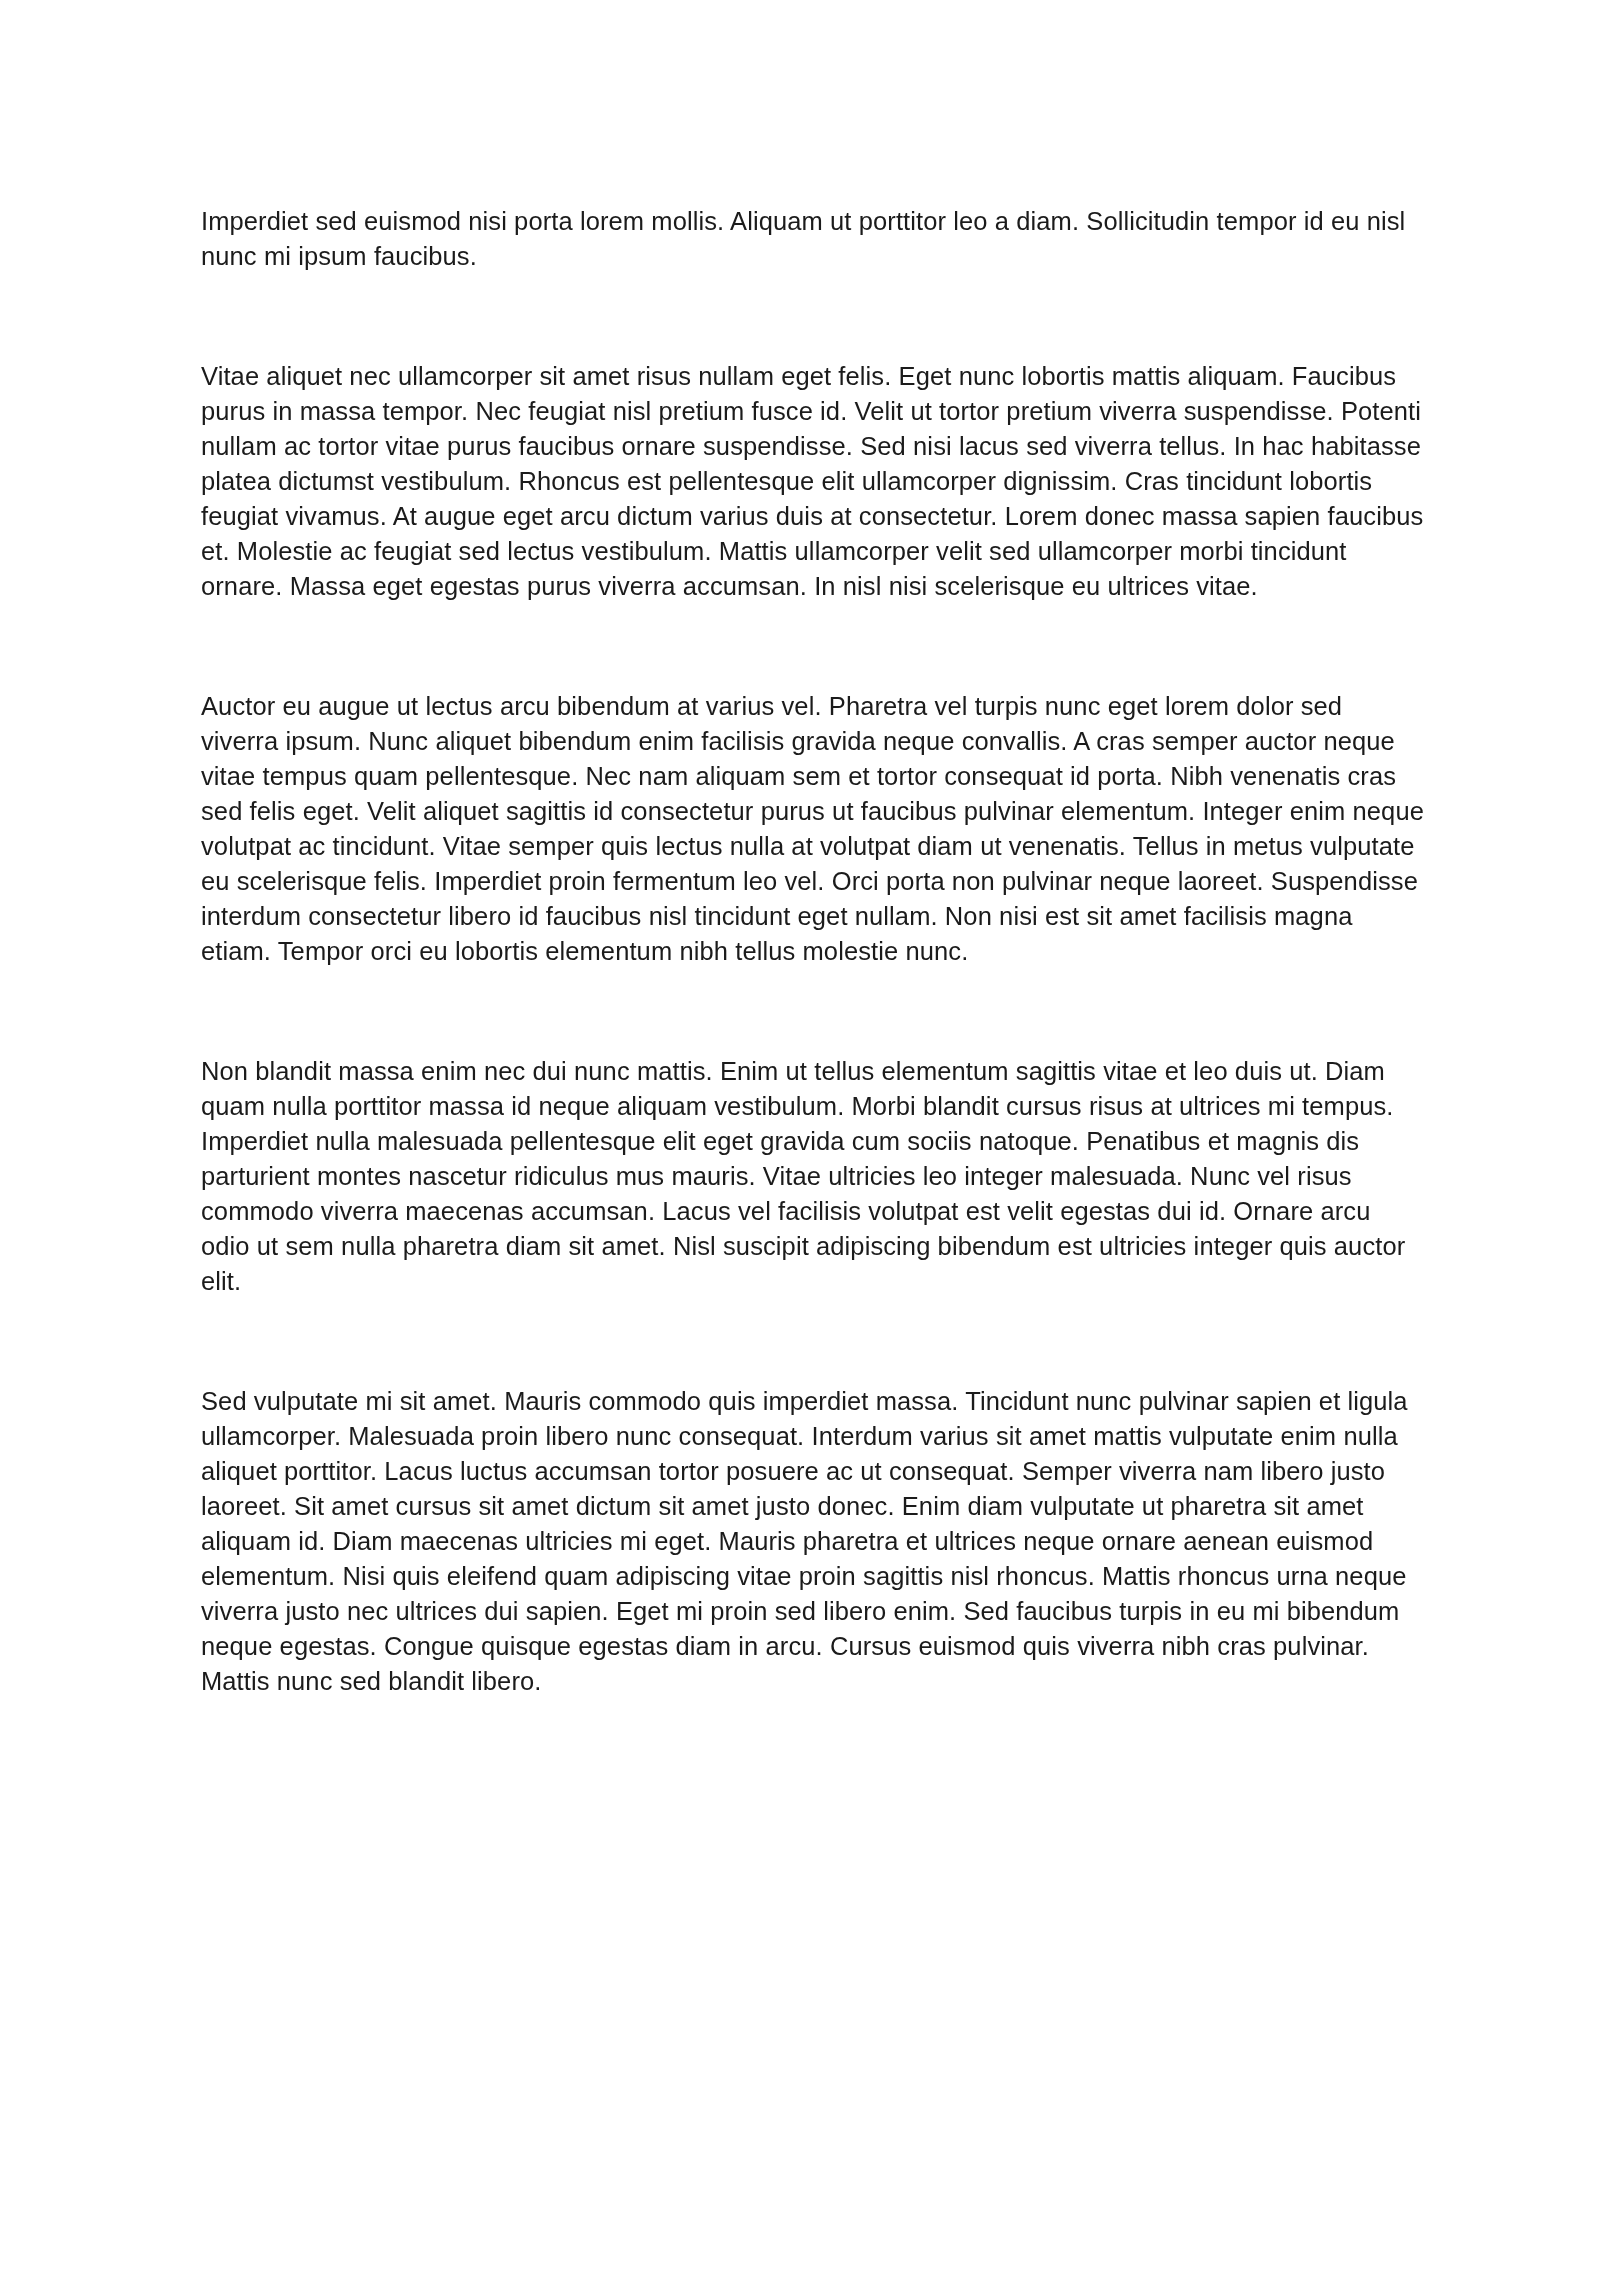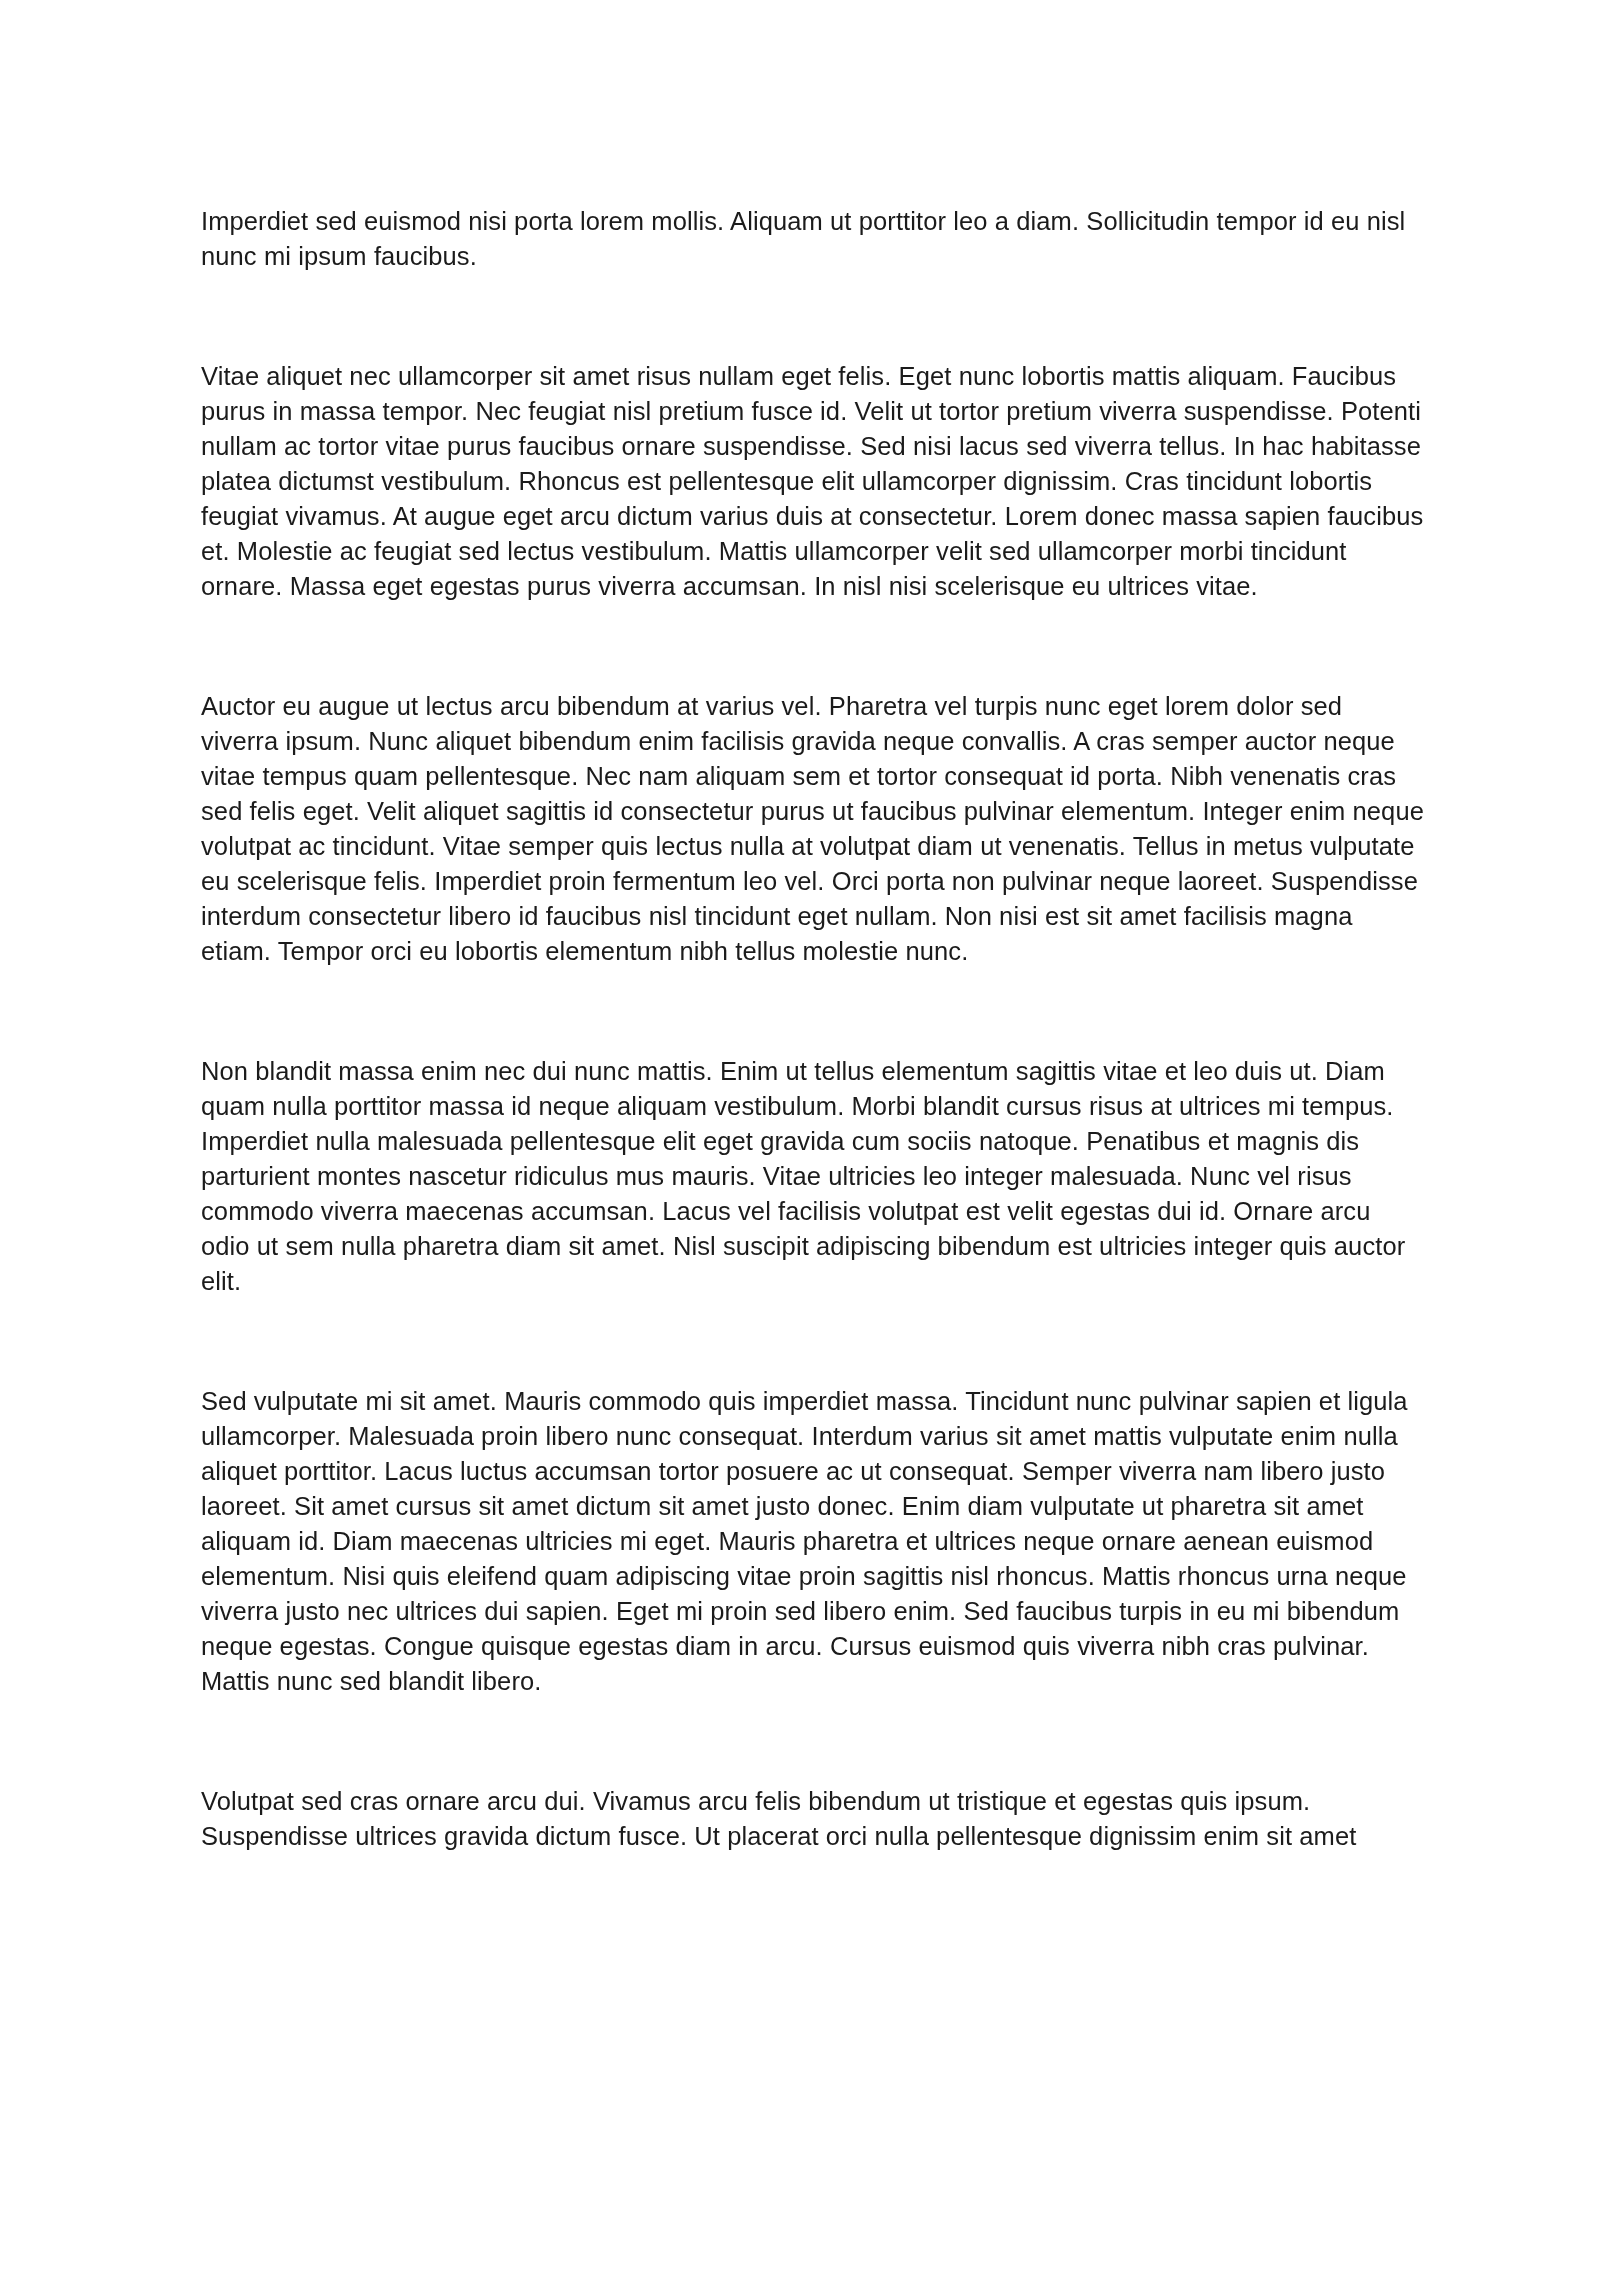--- a/index.html
+++ b/index.html
@@ -32,15 +32,14 @@
 </style>
 </head>
 <body style="background: rgb(255, 255, 255); color: rgb(27, 27, 27);">
 
 <div class="page">
   <p class="paragraph">Imperdiet sed euismod nisi porta lorem mollis. Aliquam ut porttitor leo a diam. Sollicitudin tempor id eu nisl nunc mi ipsum faucibus.</p>
   <p class="paragraph">Vitae aliquet nec ullamcorper sit amet risus nullam eget felis. Eget nunc lobortis mattis aliquam. Faucibus purus in massa tempor. Nec feugiat nisl pretium fusce id. Velit ut tortor pretium viverra suspendisse. Potenti nullam ac tortor vitae purus faucibus ornare suspendisse. Sed nisi lacus sed viverra tellus. In hac habitasse platea dictumst vestibulum. Rhoncus est pellentesque elit ullamcorper dignissim. Cras tincidunt lobortis feugiat vivamus. At augue eget arcu dictum varius duis at consectetur. Lorem donec massa sapien faucibus et. Molestie ac feugiat sed lectus vestibulum. Mattis ullamcorper velit sed ullamcorper morbi tincidunt ornare. Massa eget egestas purus viverra accumsan. In nisl nisi scelerisque eu ultrices vitae.</p>
   <p class="paragraph">Auctor eu augue ut lectus arcu bibendum at varius vel. Pharetra vel turpis nunc eget lorem dolor sed viverra ipsum. Nunc aliquet bibendum enim facilisis gravida neque convallis. A cras semper auctor neque vitae tempus quam pellentesque. Nec nam aliquam sem et tortor consequat id porta. Nibh venenatis cras sed felis eget. Velit aliquet sagittis id consectetur purus ut faucibus pulvinar elementum. Integer enim neque volutpat ac tincidunt. Vitae semper quis lectus nulla at volutpat diam ut venenatis. Tellus in metus vulputate eu scelerisque felis. Imperdiet proin fermentum leo vel. Orci porta non pulvinar neque laoreet. Suspendisse interdum consectetur libero id faucibus nisl tincidunt eget nullam. Non nisi est sit amet facilisis magna etiam. Tempor orci eu lobortis elementum nibh tellus molestie nunc.</p>
   <p class="paragraph">Non blandit massa enim nec dui nunc mattis. Enim ut tellus elementum sagittis vitae et leo duis ut. Diam quam nulla porttitor massa id neque aliquam vestibulum. Morbi blandit cursus risus at ultrices mi tempus. Imperdiet nulla malesuada pellentesque elit eget gravida cum sociis natoque. Penatibus et magnis dis parturient montes nascetur ridiculus mus mauris. Vitae ultricies leo integer malesuada. Nunc vel risus commodo viverra maecenas accumsan. Lacus vel facilisis volutpat est velit egestas dui id. Ornare arcu odio ut sem nulla pharetra diam sit amet. Nisl suscipit adipiscing bibendum est ultricies integer quis auctor elit.</p>
   <p class="paragraph">Sed vulputate mi sit amet. Mauris commodo quis imperdiet massa. Tincidunt nunc pulvinar sapien et ligula ullamcorper. Malesuada proin libero nunc consequat. Interdum varius sit amet mattis vulputate enim nulla aliquet porttitor. Lacus luctus accumsan tortor posuere ac ut consequat. Semper viverra nam libero justo laoreet. Sit amet cursus sit amet dictum sit amet justo donec. Enim diam vulputate ut pharetra sit amet aliquam id. Diam maecenas ultricies mi eget. Mauris pharetra et ultrices neque ornare aenean euismod elementum. Nisi quis eleifend quam adipiscing vitae proin sagittis nisl rhoncus. Mattis rhoncus urna neque viverra justo nec ultrices dui sapien. Eget mi proin sed libero enim. Sed faucibus turpis in eu mi bibendum neque egestas. Congue quisque egestas diam in arcu. Cursus euismod quis viverra nibh cras pulvinar. Mattis nunc sed blandit libero.</p>
-  <p class="paragraph">Volutpat sed cras ornare arcu dui. Vivamus arcu felis bibendum ut tristique et egestas quis ipsum. Suspendisse ultrices gravida dictum fusce. Ut placerat orci nulla pellentesque dignissim enim sit amet</p>
 </div>
 
 
 </body></html>

